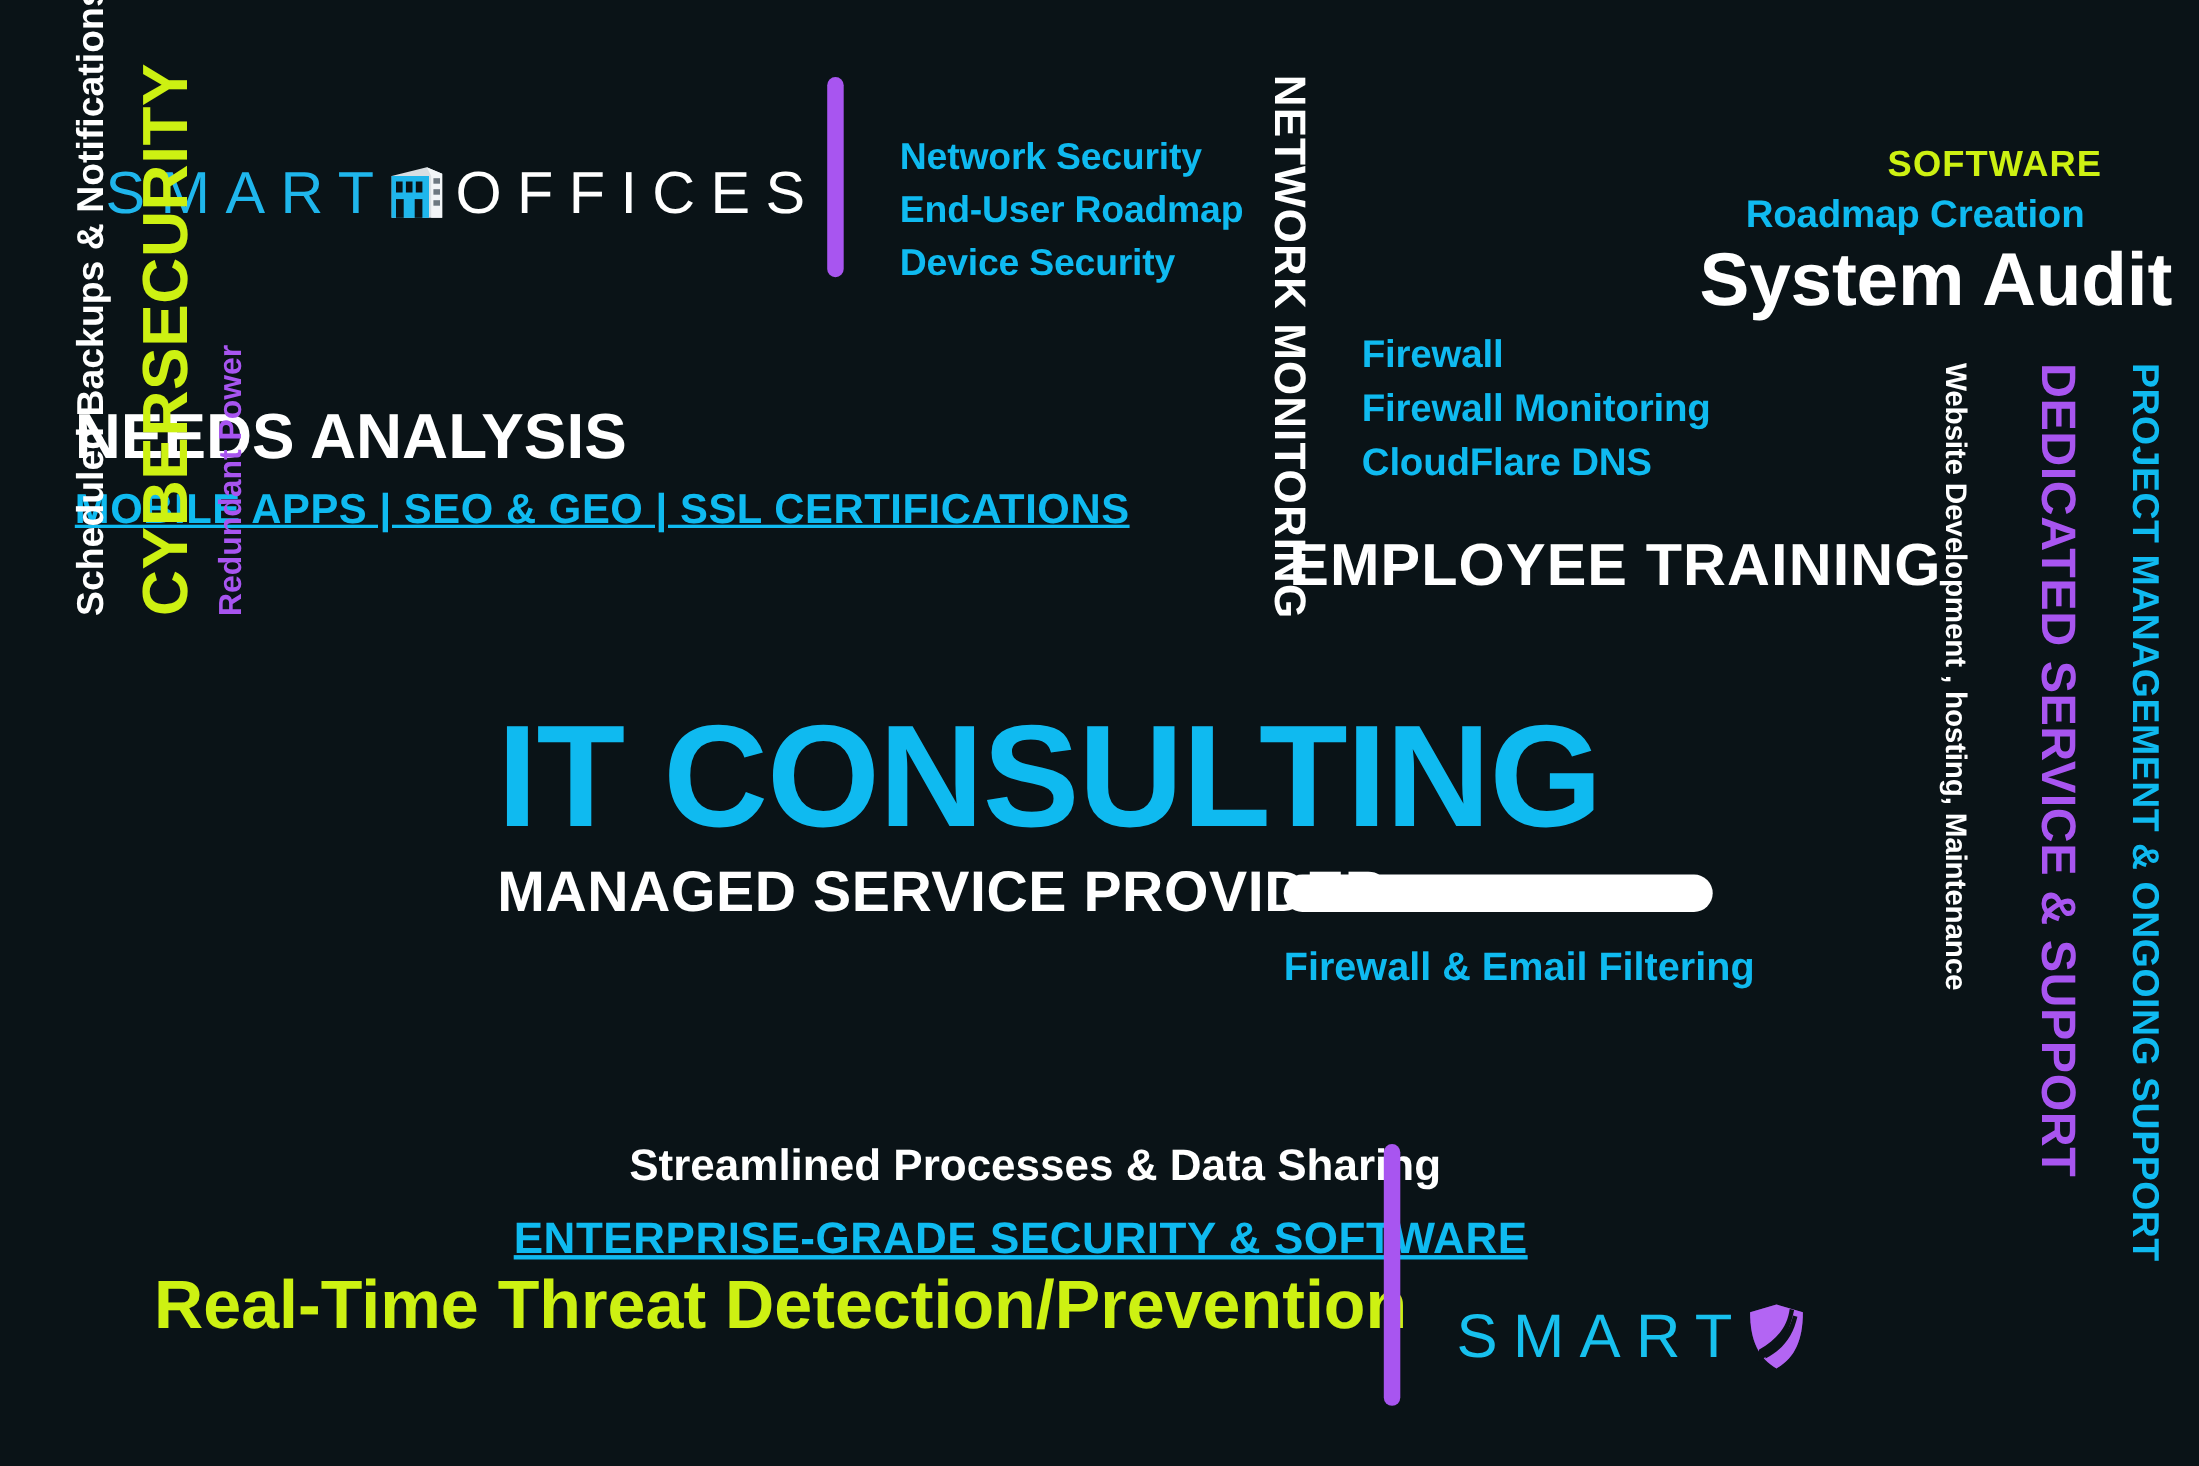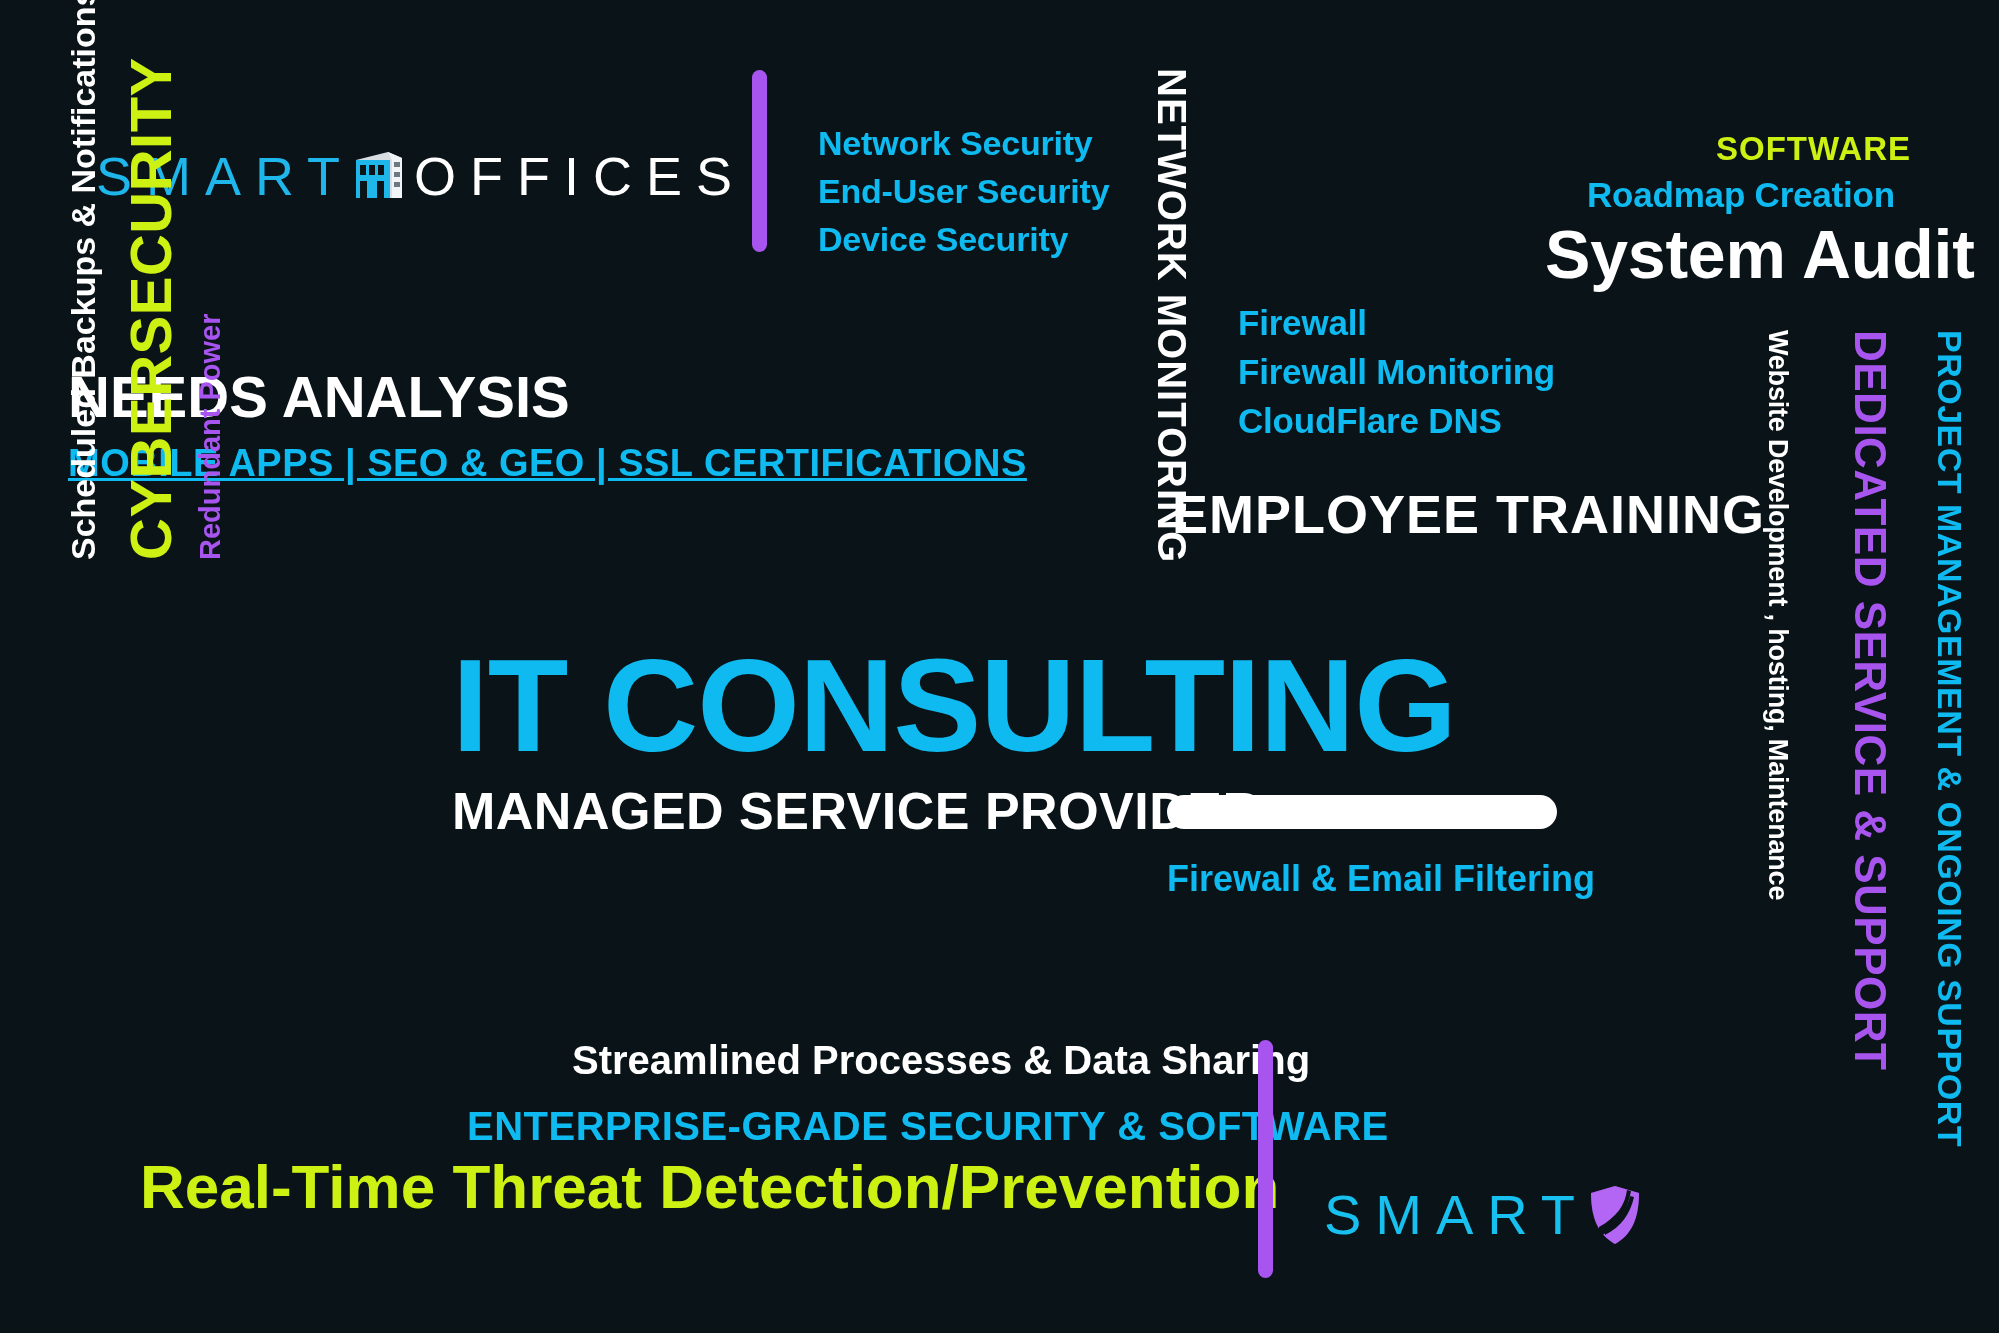--- a/index.html
+++ b/index.html
@@ -66,21 +66,21 @@
         <rect x="46" y="34" width="6" height="5" fill="#6d7880"></rect>
       </svg>
     </span>
     <span class="logoTxt white" style="font-size:54px;">OFFICES</span>
   </div>
 
   <div class="pbar" style="left:752px; top:70px; width:15px; height:182px;"></div>
 
   <div class="abs" style="left:818px; top:126px;">
     <div class="geo cyan2" style="font-size:34px; margin-bottom:14px;">Network Security</div>
-    <div class="geo cyan2" style="font-size:34px; margin-bottom:14px;">End-User Security</div>
+    <div class="geo cyan2" style="font-size:34px; margin-bottom:14px;">End-User Roadmap</div>
     <div class="geo cyan2" style="font-size:34px;">Device Security</div>
   </div>
 
   <div class="vert vdown cond white" style="left:1152px; top:68px; font-size:40px; letter-spacing:1px;">NETWORK MONITORING</div>
 
   <div class="abs" style="right:648px; top:130px; text-align:right; width:0;">
   </div>
   <div class="abs geo lime" style="left:1716px; top:132px; font-size:33px; letter-spacing:1px;">SOFTWARE</div>
   <div class="abs geo cyan2" style="left:1587px; top:177px; font-size:35px;text-align:right;">Roadmap Creation</div>
   <div class="abs geo white" style="left:1545px; top:220px; font-size:68px;">System Audit</div>
@@ -112,21 +112,21 @@
   <div class="abs cond cyan2" style="left:452px; top:640px; font-size:132px; letter-spacing:-1px;">IT CONSULTING</div>
 
   <div class="abs cond white" style="left:452px; top:785px; font-size:52px; letter-spacing:0.5px;">MANAGED SERVICE PROVIDER</div>
 
   <div class="wbar" style="left:1167px; top:795px; width:390px; height:34px;"></div>
 
   <div class="abs cond cyan2" style="left:1167px; top:861px; font-size:36px;">Firewall &amp; Email Filtering</div>
 
   <div class="abs cond white" style="left:572px; top:1040px; font-size:40px;">Streamlined Processes &amp; Data Sharing</div>
 
-  <div class="abs cond cyan2" style="left:467px; top:1106px; font-size:40px; letter-spacing:0.5px;">ENTERPRISE-GRADE SECURITY &amp; SOFTWARE</div>
+  <div class="abs cond cyan2" style="left:467px; top:1106px; font-size:40px; letter-spacing:0.5px;text-decoration:underline;">ENTERPRISE-GRADE SECURITY &amp; SOFTWARE</div>
 
   <div class="abs cond lime" style="left:140px; top:1156px; font-size:62px;">Real-Time Threat Detection/Prevention</div>
 
   <div class="pbar" style="left:1258px; top:1040px; width:15px; height:238px;"></div>
 
   <div class="abs" style="left:1300px; top:1183px; display:flex; align-items:center;">
     <span class="logoTxt cyan" style="font-size:56px; color:#17c0ee;">SMART</span>
     <span class="logoGlow" style="position:relative; width:60px; height:64px; margin:0 2px 0 -4px; display:inline-block;">
       <svg width="60" height="64" viewBox="0 0 60 64" aria-hidden="true">
         <path d="M30 3 L54 10 C54 36 46 52 30 61 C14 52 6 36 6 10 Z" fill="#a855f0"></path>

